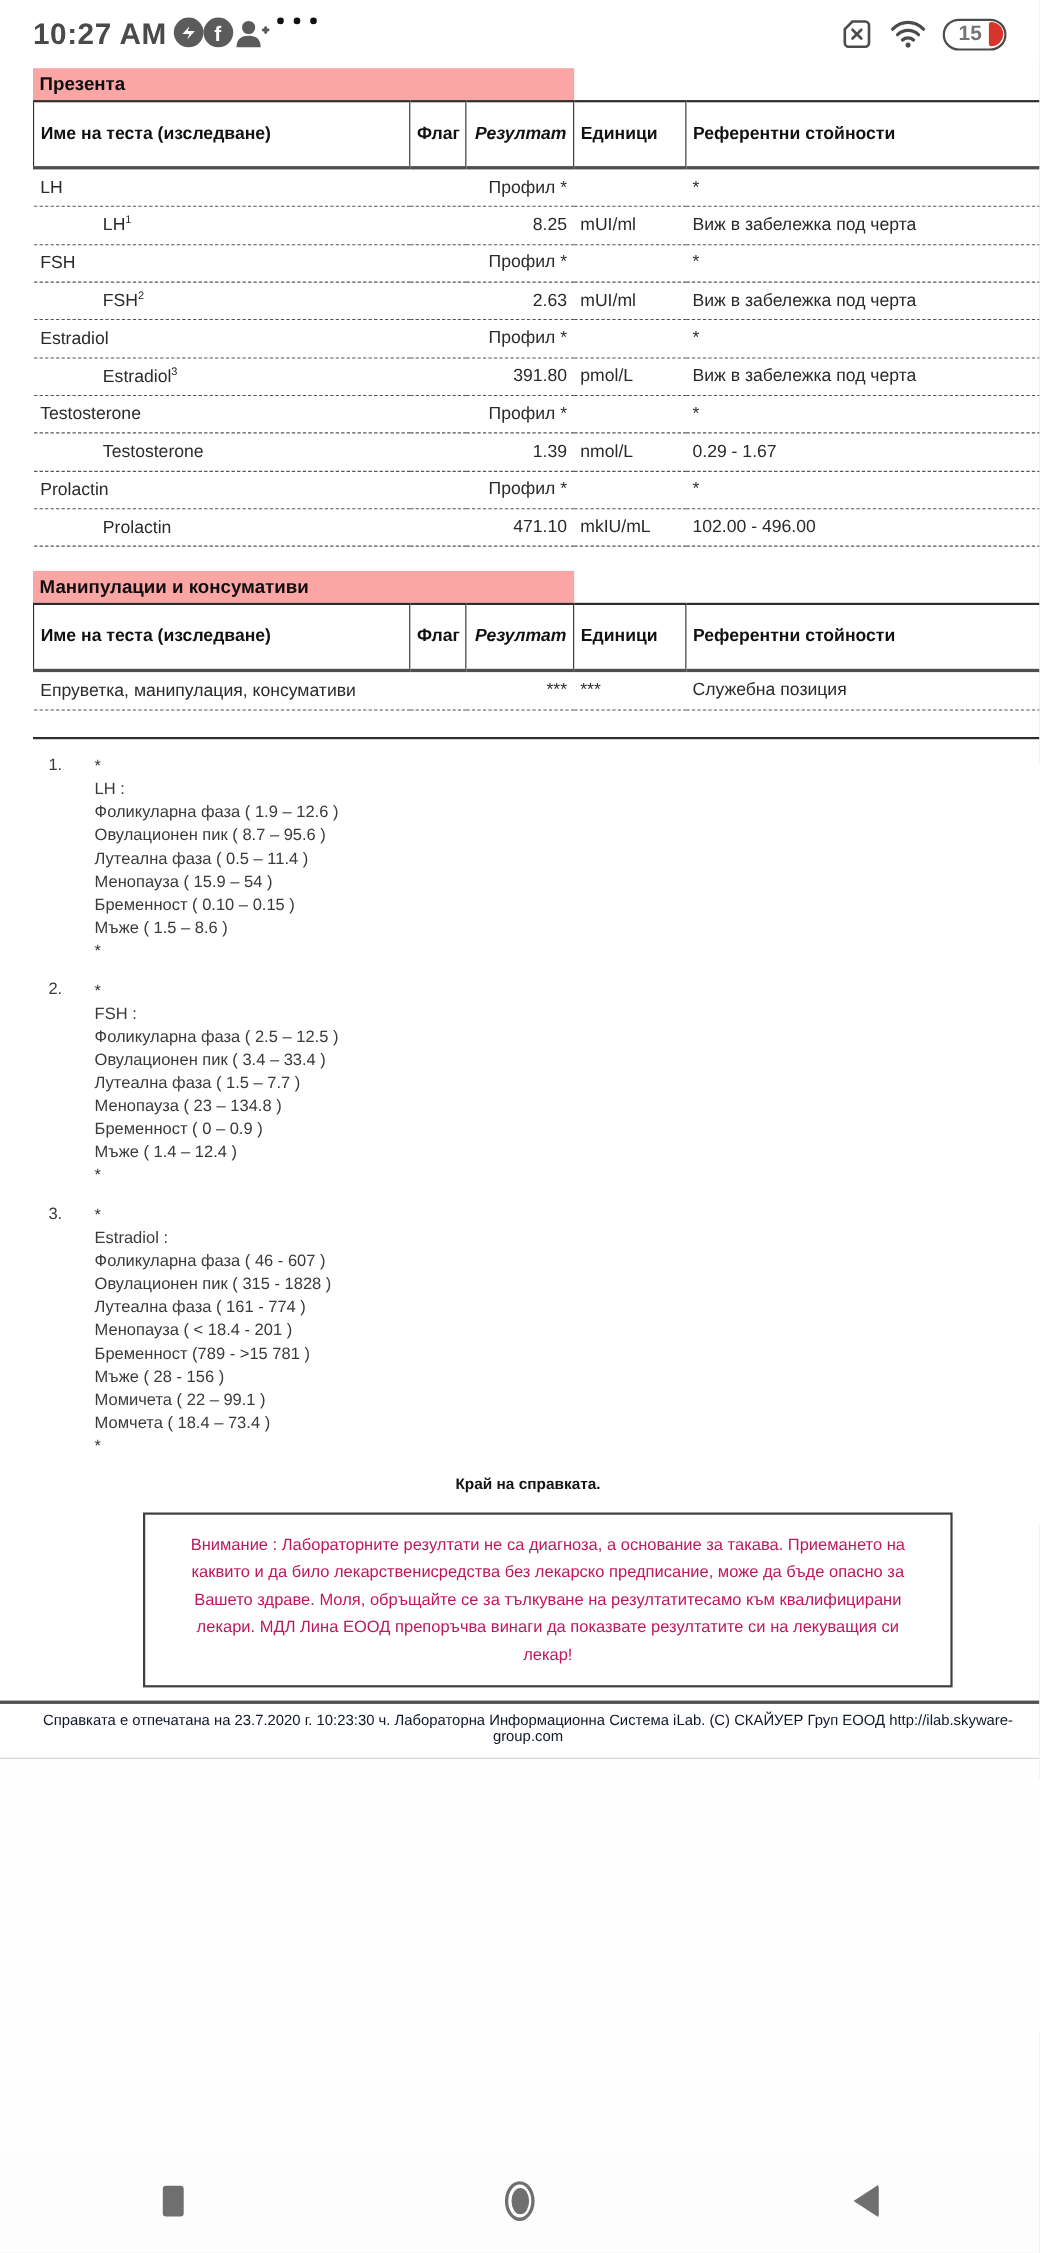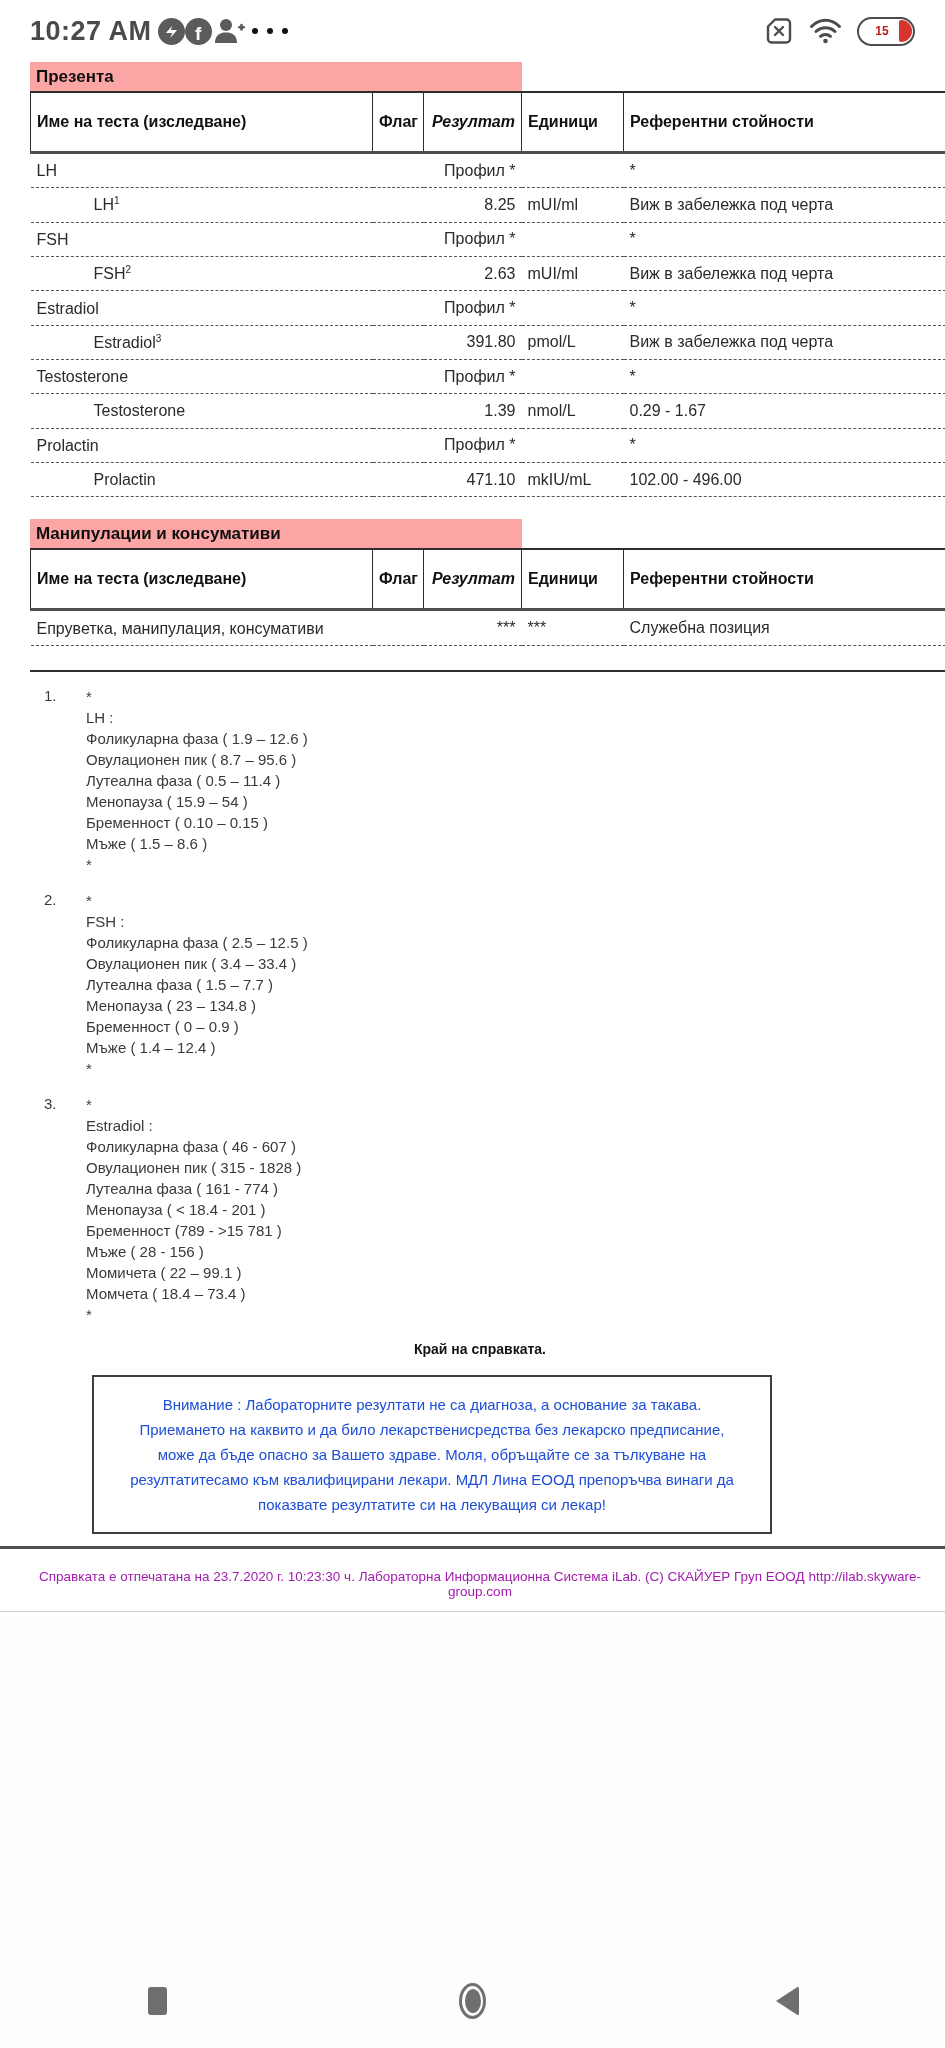--- a/index.html
+++ b/index.html
@@ -9,36 +9,36 @@
     width: 945px; height: 2048px; margin: 0 auto; background: #ffffff;
     display: flex; flex-direction: column; overflow: hidden; position: relative;
     color: #1f1f1f;
   }
 
   
   .status-bar {
     height: 56px; flex: 0 0 auto; display: flex; align-items: center;
     padding: 6px 30px 0 30px; background: #ffffff;
   }
-  .sb-left { display: flex; align-items: center; }
+  .sb-left { display: flex; align-items: flex-start; }
   .sb-time { font-size: 27px; font-weight: 700; color: #4a4a4a; letter-spacing: 0.5px; margin-right: 6px; }
   .sb-right { margin-left: auto; display: flex; align-items: center; gap: 15px; }
   .circle-badge {
     width: 27px; height: 27px; border-radius: 50%; background: #5b5b5b;
     display: flex; align-items: center; justify-content: center; position: relative;
   }
   .fb-f { color: #ffffff; font-weight: 700; font-size: 19px; line-height: 1; margin-top: 4px; }
   .dots { display: flex; gap: 9px; margin-left: 6px; }
   .dots i { width: 6px; height: 6px; border-radius: 50%; background: #111; }
   .battery {
     position: relative; width: 58px; height: 29px; border: 2.5px solid #4c4c4c;
     border-radius: 15px; display: flex; align-items: center; justify-content: center;
     background: #fff; overflow: hidden;
   }
-  .battery-num { font-size: 12px; font-weight: 700; color: #b91c1c; margin-right: 8px; }
+  .battery-num { font-size: 19px; font-weight: 700; color: #737373; margin-right: 8px; }
   .battery-fill {
     position: absolute; right: 1.5px; top: 1.5px; bottom: 1.5px; width: 13px;
     border-radius: 2px 11px 11px 2px; background: #d6342c;
   }
 
   
   .doc { padding: 6px 0 0 30px; flex: 0 0 auto; }
   .ref-note { font-size: 16.5px; font-weight: 700; color: #161616; margin: 2px 0 24px 0; }
 
   .section-bar {
@@ -68,26 +68,26 @@
 
   
   .fn-block { border-top: 2px solid #2f2f2f; margin-top: 24px; padding: 14px 0 0 14px; }
   .fn-item { display: flex; margin-bottom: 15px; }
   .fn-num { width: 42px; font-size: 15px; color: #3a3a3a; padding-top: 1px; }
   .fn-lines { font-size: 15px; line-height: 21px; color: #3a3a3a; white-space: pre-line; }
 
   .end-note { text-align: center; font-size: 14px; font-weight: 700; color: #141414; margin: 16px 0 18px -15px; }
 
   .warning-box {
-    width: 680px; margin-left: 62px; border: 2px solid #3f3f3f;
-    padding: 15px 30px; text-align: center; font-size: 15px; line-height: 25px; color: #1d4ed8;
+    width: 736px; margin-left: 100px; border: 2px solid #3f3f3f;
+    padding: 15px 30px; text-align: center; font-size: 15px; line-height: 25px; color: #be185d;
   }
 
   .footer-rule { height: 3px; background: #4f4f4f; margin: 12px 0 0 -30px; width: 945px; }
-  .footer-text { text-align: center; font-size: 13.5px; color: #a21caf; margin: 20px 0 12px -15px; }
+  .footer-text { text-align: center; font-size: 13.5px; color: #0f172a; margin: 7px 0 12px -15px; }
   .thin-rule { height: 1.5px; background: #cfcfcf; margin-left: -30px; width: 945px; }
 
   
   .ghost-area { flex: 1 1 auto; background: #fefefe; }
   .nav-bar {
     flex: 0 0 auto; height: 95px; background: #fdfdfd;
     display: flex; align-items: center; justify-content: center;
   }
   .nav-slot { width: 390px; display: flex; align-items: center; justify-content: center; }
   .ic-recents { width: 19px; height: 28px; background: #6f6f6f; border-radius: 3px; }

